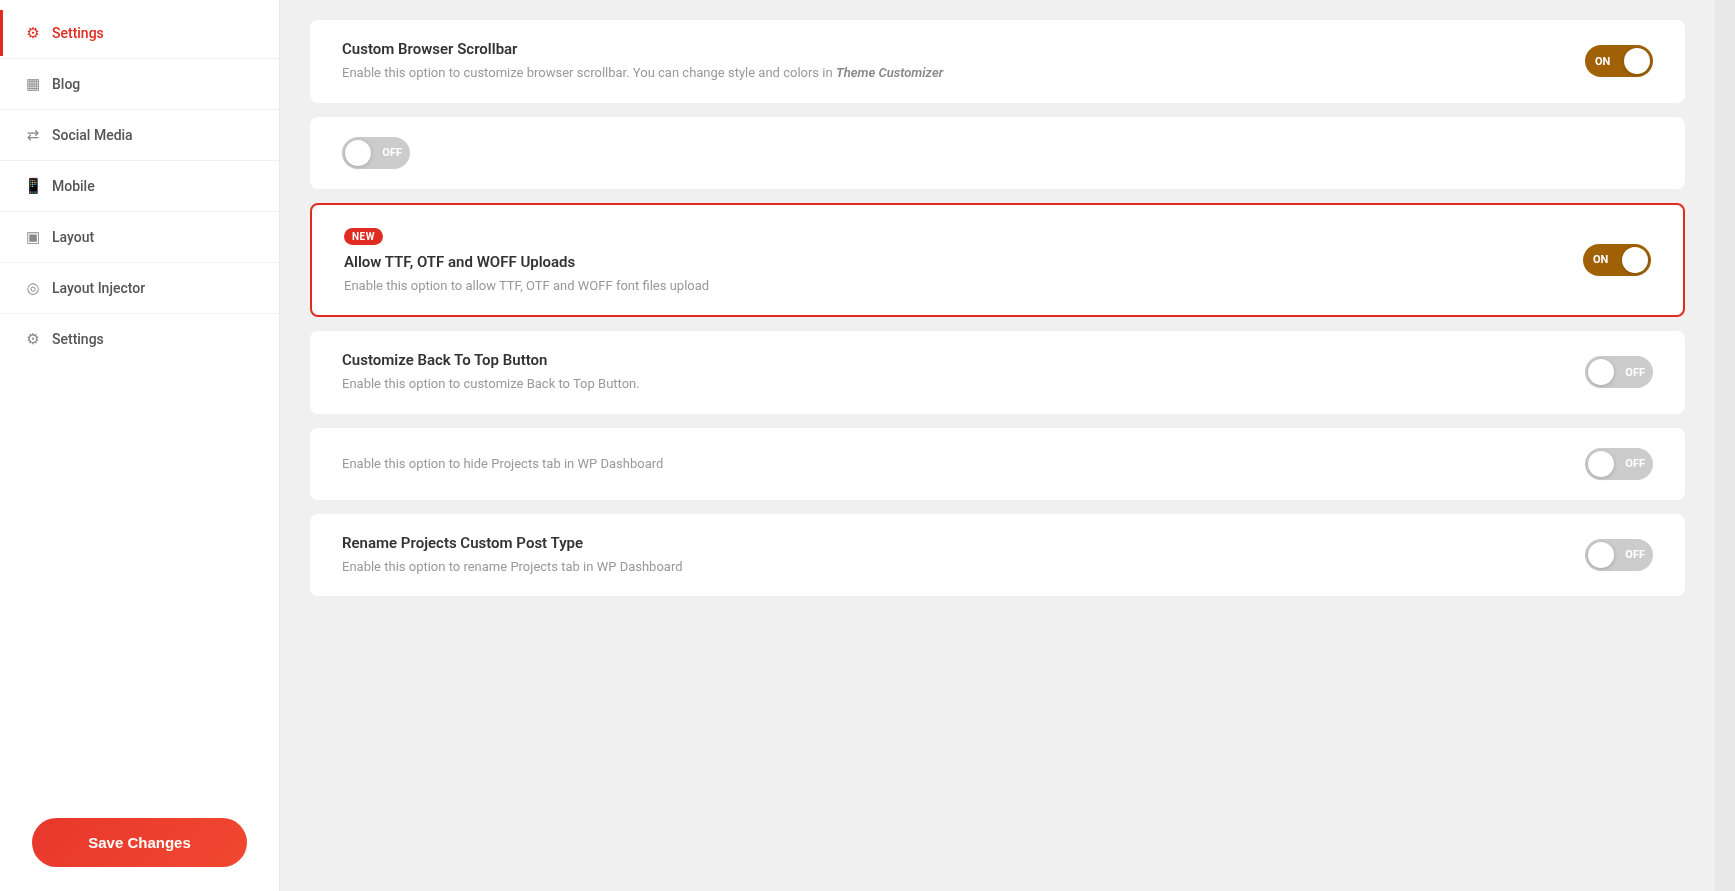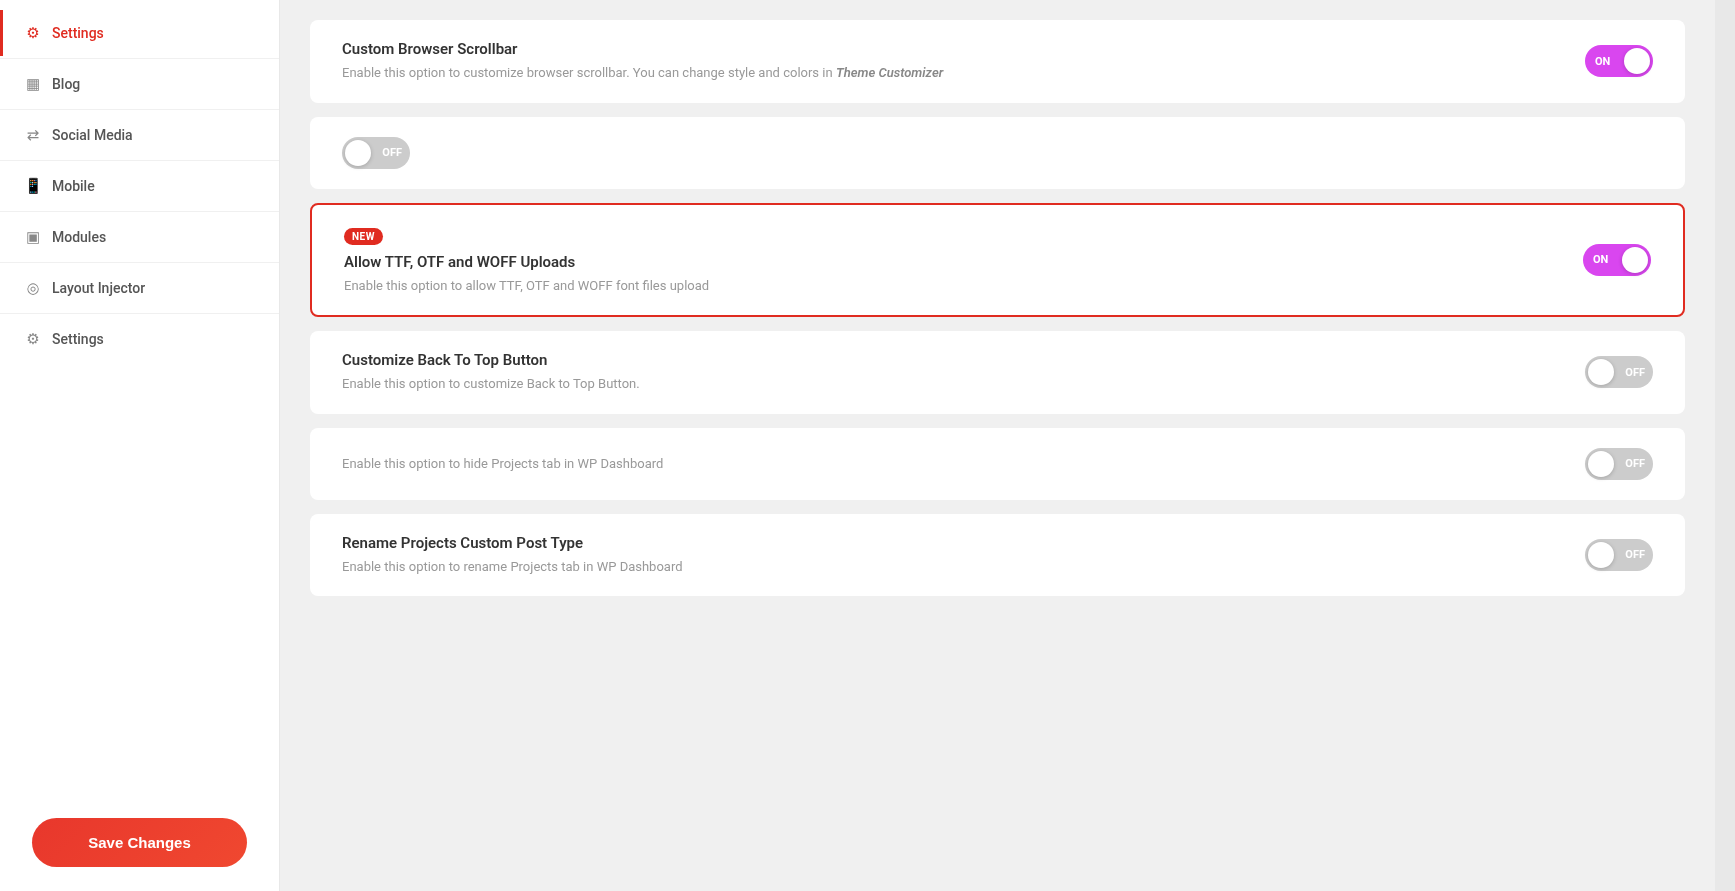--- a/index.html
+++ b/index.html
@@ -132,21 +132,21 @@
     .toggle {
       position: relative;
       width: 68px;
       height: 32px;
       border-radius: 20px;
       cursor: pointer;
       display: flex;
       align-items: center;
     }
     .toggle.on {
-      background: #d946ef;
+      background: #a16207;
       justify-content: flex-start;
     }
     .toggle.off {
       background: #cccccc;
       justify-content: flex-start;
     }
     .toggle-label {
       font-size: 11px;
       font-weight: 700;
       color: white;
@@ -199,21 +199,21 @@
     <span>Social Media</span>
   </div>
   <div class="sidebar-divider"></div>
   <div class="sidebar-item">
     <span class="icon">📱</span>
     <span>Mobile</span>
   </div>
   <div class="sidebar-divider"></div>
   <div class="sidebar-item">
     <span class="icon">▣</span>
-    <span>Modules</span>
+    <span>Layout</span>
   </div>
   <div class="sidebar-divider"></div>
   <div class="sidebar-item">
     <span class="icon">◎</span>
     <span>Layout Injector</span>
   </div>
   <div class="sidebar-divider"></div>
   <div class="sidebar-item">
     <span class="icon">⚙</span>
     <span>Settings</span>

